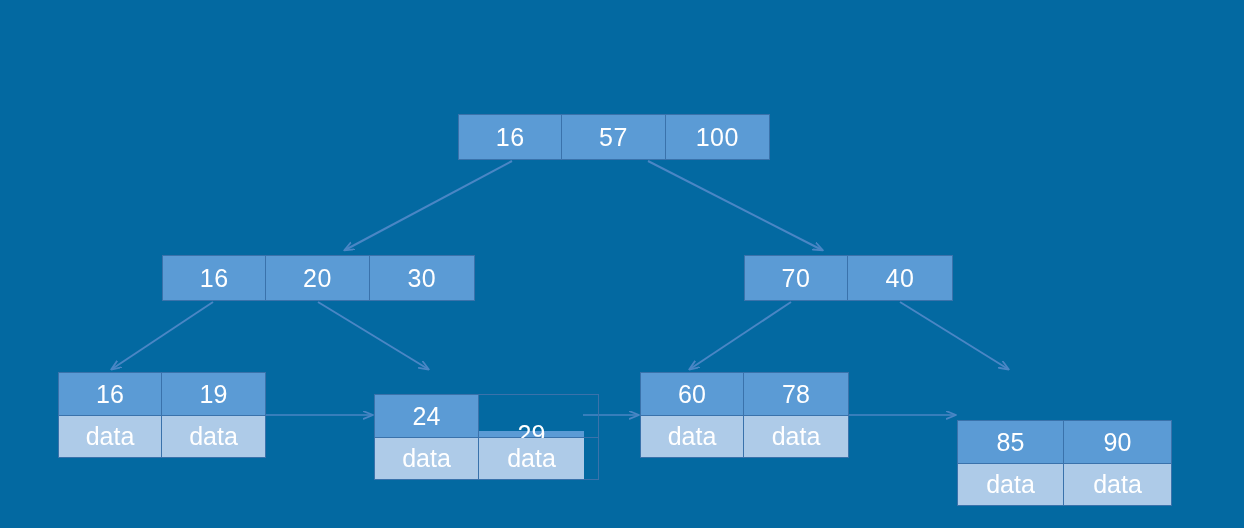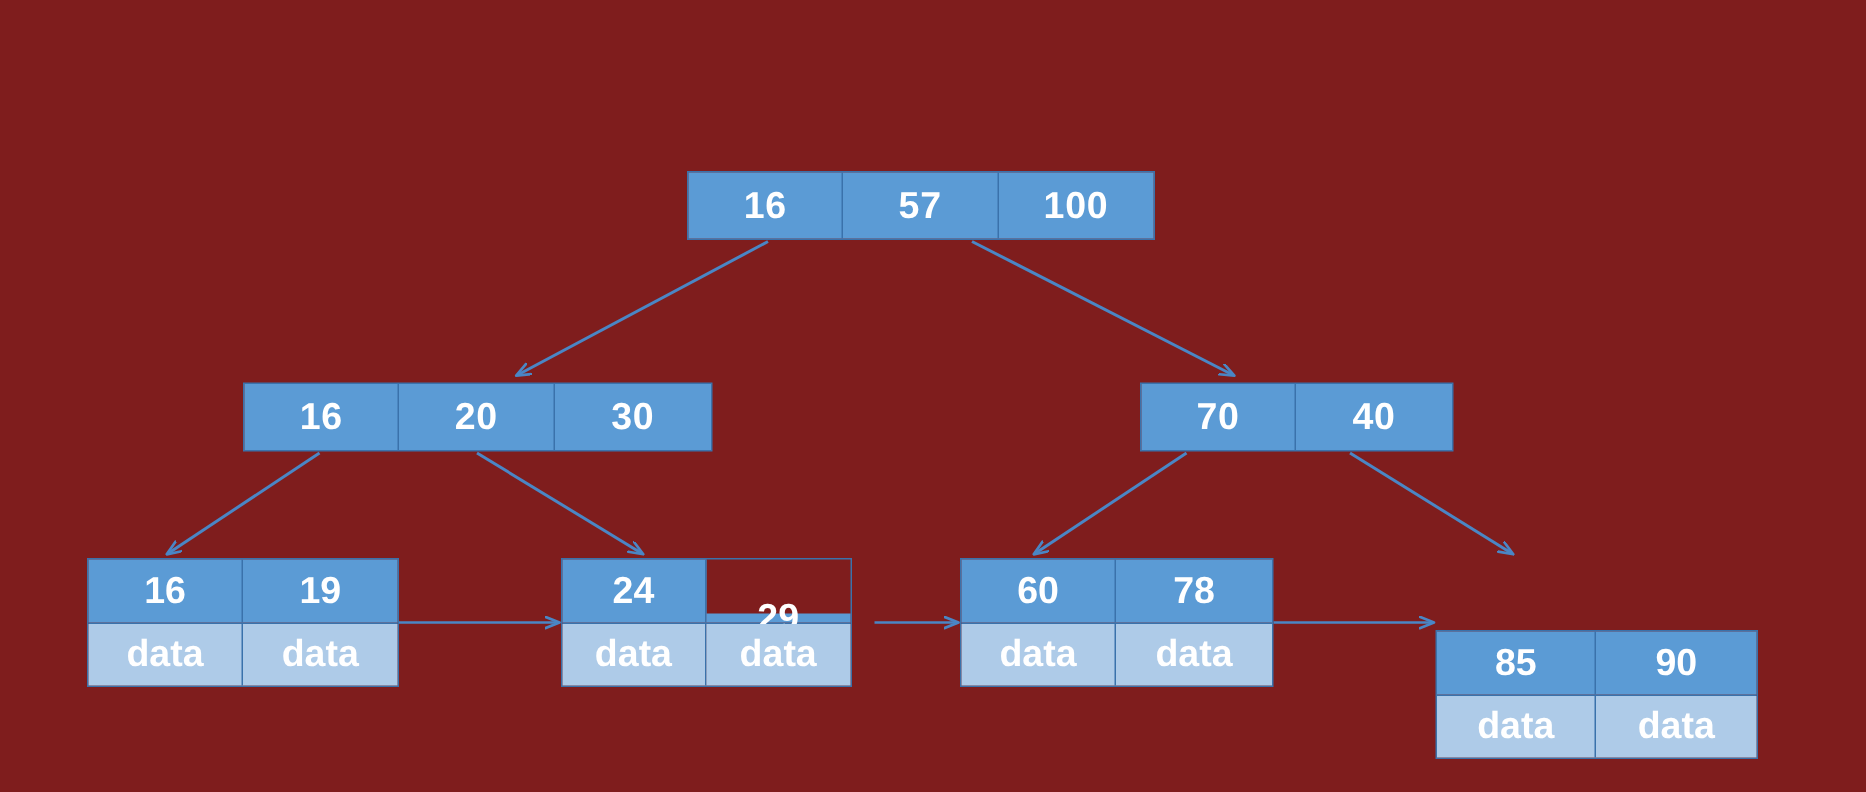--- a/index.html
+++ b/index.html
@@ -4,24 +4,23 @@
 <style>
   html, body {
     margin: 0;
     padding: 0;
     background: #ffffff;
   }
   #canvas {
     position: relative;
     width: 1244px;
     height: 528px;
-    background: #7f1d1d;
+    background: #0369a1;
     overflow: hidden;
     font-family: "Liberation Sans", sans-serif;
-    font-weight: bold;
   }
   
   .node {
     position: absolute;
     display: flex;
     box-sizing: border-box;
     border: 1.5px solid #3a72ab;
   }
   .cell {
     box-sizing: border-box;
@@ -110,35 +109,35 @@
       <div class="node" style="left: 458px; top: 114px; width: 312px; height: 46px;">
         <div class="cell" style="width: 104px;">16</div>
         <div class="cell" style="width: 104px;">57</div>
         <div class="cell" style="width: 104px;">100</div>
       </div>
       <div class="node" style="left: 162px; top: 255px; width: 313px; height: 46px;">
         <div class="cell" style="width: 104px;">16</div>
         <div class="cell" style="width: 104px;">20</div>
         <div class="cell" style="width: 105px;">30</div>
       </div>
-      <div class="node" style="left: 760px; top: 255px; width: 209px; height: 46px;">
+      <div class="node" style="left: 744px; top: 255px; width: 209px; height: 46px;">
         <div class="cell" style="width: 104px;">70</div>
         <div class="cell" style="width: 105px;">40</div>
       </div>
       <div class="leaf" style="left: 58px; top: 372px; width: 208px; height: 86px;">
         <div class="leaf-row keys" style="height: 43px;">
           <div class="leaf-cell" style="width: 104px;">16</div>
           <div class="leaf-cell" style="width: 104px;">19</div>
         </div>
         <div class="leaf-row data" style="height: 40px; flex: 1 1 auto;">
           <div class="leaf-cell" style="width: 104px;">data</div>
           <div class="leaf-cell" style="width: 104px;">data</div>
         </div>
       </div>
-      <div class="leaf" style="left: 374px; top: 372px; width: 194px; height: 86px;">
+      <div class="leaf" style="left: 374px; top: 394px; width: 225px; height: 86px;">
         <div class="leaf-row keys" style="height: 43px;">
           <div class="leaf-cell" style="width: 104px;">24</div>
           <div class="leaf-cell" style="width: 105px; margin-top: 36px;">29</div>
         </div>
         <div class="leaf-row data" style="height: 40px; flex: 1 1 auto;">
           <div class="leaf-cell" style="width: 104px;">data</div>
           <div class="leaf-cell" style="width: 105px;">data</div>
         </div>
       </div>
       <div class="leaf" style="left: 640px; top: 372px; width: 209px; height: 86px;">

